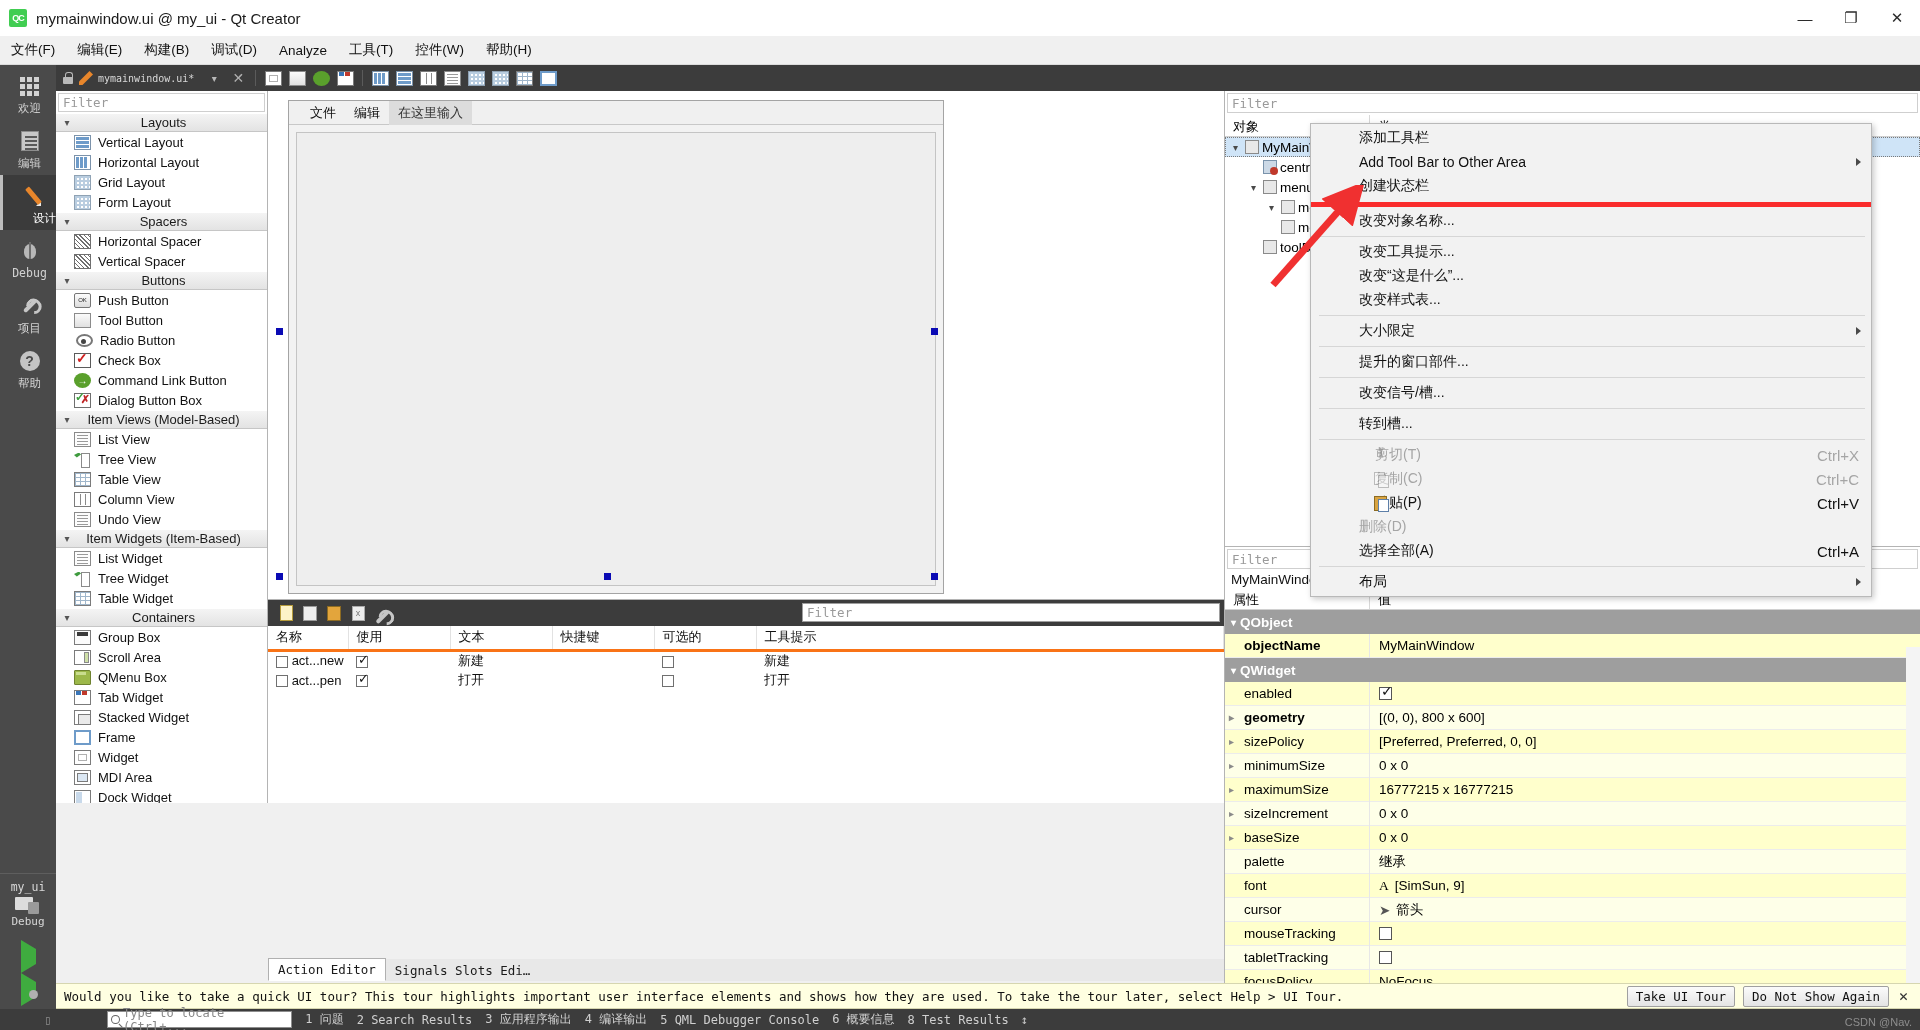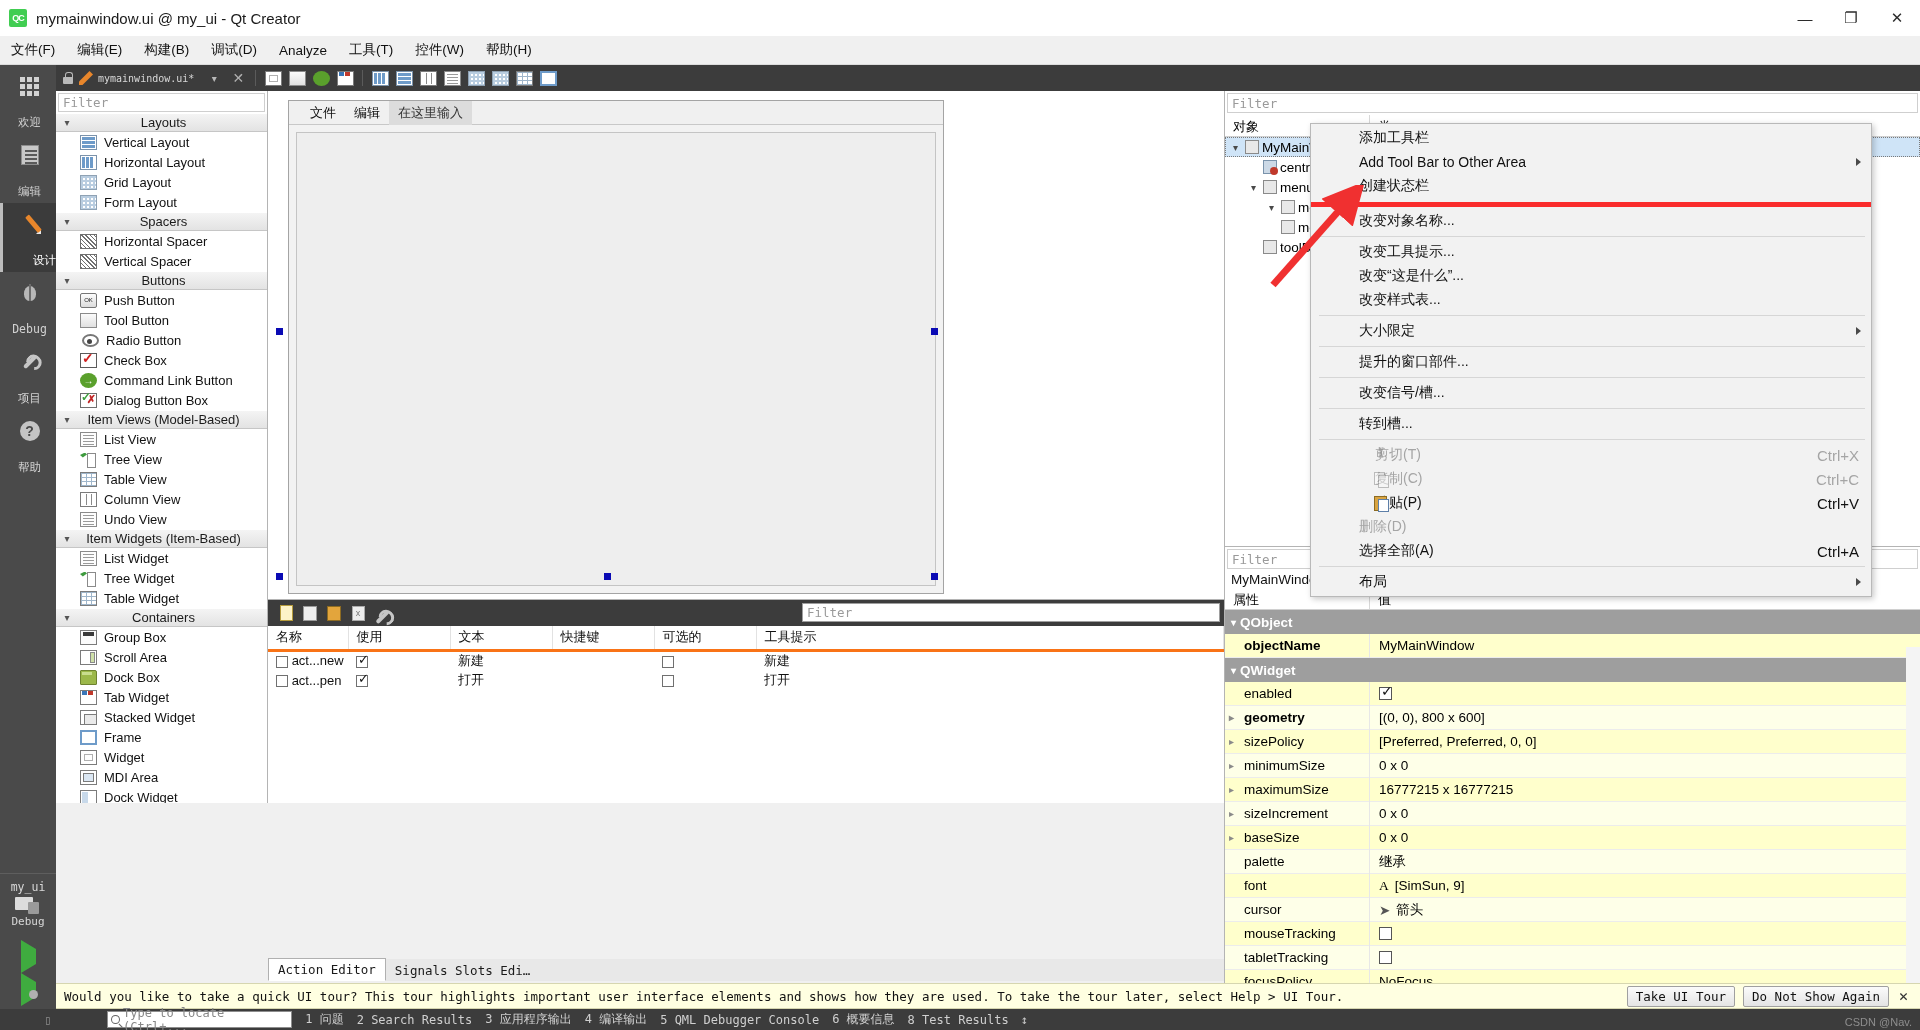--- a/index.html
+++ b/index.html
@@ -41,21 +41,20 @@
 
   
   .modebar {
     position:absolute; left:0; top:65px; width:56px; height:965px;
     background:#4a4a4a; display:flex; flex-direction:column; align-items:center;
   }
   .mode {
     width:56px; padding:8px 0 5px 0; display:flex; flex-direction:column;
     align-items:center; color:#d2d2d2; font-size:11.5px;
     border-left:3px solid transparent;
-    gap:14px;
   }
   .mode.active { background:#3b3b3b; border-left:3px solid #bdbdbd; color:#fff;align-items:flex-end; }
   .mode .glyph { height:26px; display:flex; align-items:center; justify-content:center; margin-bottom:2px; }
   .mode .lbl { line-height:14px; }
   .mono { font-family:"DejaVu Sans Mono", monospace; }
   .grid3 { display:grid; grid-template-columns:repeat(3,5px); grid-gap:2px; }
   .grid3 i { width:5px; height:5px; background:#d2d2d2; display:block; }
   .doc-ic { width:18px; height:20px; background:#c8c8c8; border:1px solid #8d8d8d; position:relative; }
   .doc-ic::after{ content:""; position:absolute; left:3px; top:4px; width:12px; height:1.5px;
      background:#5a5a5a; box-shadow:0 4px 0 #5a5a5a,0 8px 0 #5a5a5a,0 12px 0 #5a5a5a; }
@@ -121,21 +120,21 @@
     font-family:"DejaVu Sans Mono", monospace; font-size:12.5px;
   }
   .wb-group {
     height:19px; background:linear-gradient(#f4f4f4,#e3e3e3);
     border-top:1px solid #fff; border-bottom:1px solid #c6c6c6;
     display:flex; align-items:center; font-size:13px; color:#1b1b1b;
   }
   .wb-group .chev { width:22px; text-align:center; font-size:10px; color:#555; }
   .wb-group .gname { flex:1; text-align:center; padding-right:18px; }
   .wb-item {
-    height:20px; display:flex; align-items:center; font-size:13px; color:#111; padding-left:24px;
+    height:20px; display:flex; align-items:center; font-size:13px; color:#111; padding-left:18px;
   }
   .wb-ic { width:17px; height:15px; margin-right:7px; flex:0 0 17px; position:relative; }
 
   
   .ic-vlayout { background:#fff; border:1px solid #7c93ab; }
   .ic-vlayout::after{content:"";position:absolute;left:1px;top:1px;right:1px;height:3px;background:#6e9bc9;
      box-shadow:0 4px 0 #6e9bc9, 0 8px 0 #6e9bc9;}
   .ic-hlayout { background:#fff; border:1px solid #7c93ab; }
   .ic-hlayout::after{content:"";position:absolute;left:1px;top:1px;bottom:1px;width:3px;background:#6e9bc9;
      box-shadow:4px 0 0 #6e9bc9, 8px 0 0 #6e9bc9;}
@@ -618,21 +617,21 @@
         <div class="wb-item">
           <span class="wb-ic ic-groupbox"></span>
           <span>Group Box</span>
         </div>
         <div class="wb-item">
           <span class="wb-ic ic-scroll"></span>
           <span>Scroll Area</span>
         </div>
         <div class="wb-item">
           <span class="wb-ic ic-toolbox"></span>
-          <span>Dock Box</span>
+          <span>QMenu Box</span>
         </div>
         <div class="wb-item">
           <span class="wb-ic ic-tabw"></span>
           <span>Tab Widget</span>
         </div>
         <div class="wb-item">
           <span class="wb-ic ic-stack"></span>
           <span>Stacked Widget</span>
         </div>
         <div class="wb-item">

